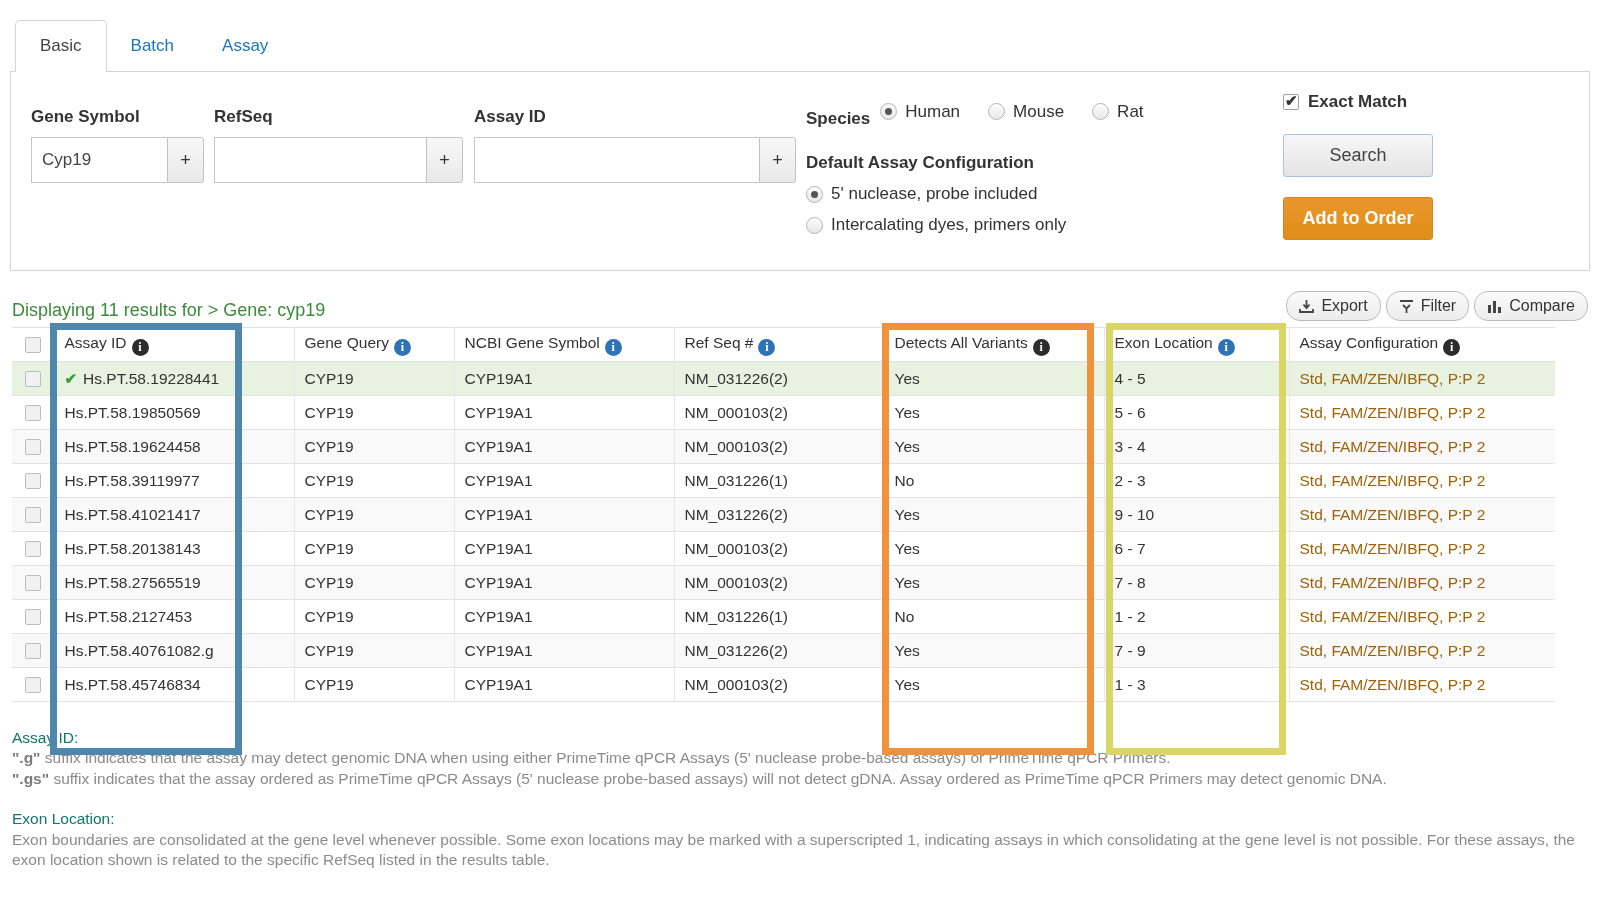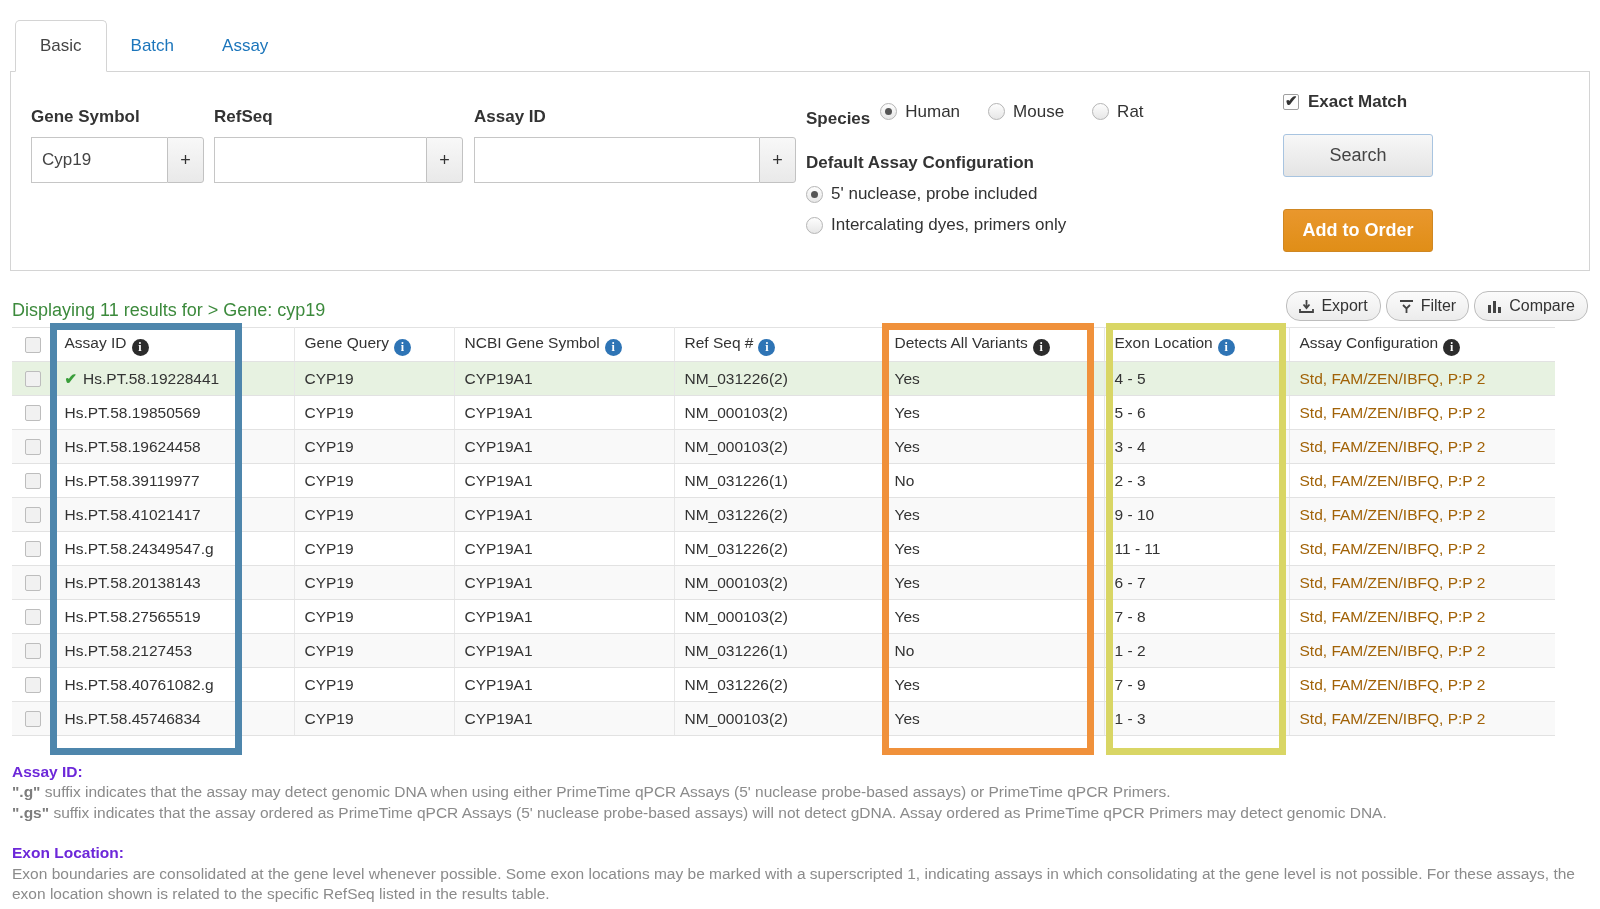--- a/index.html
+++ b/index.html
@@ -28,21 +28,21 @@
   .radio.on::after { content: ""; position: absolute; left: 4px; top: 4px; width: 7px; height: 7px; border-radius: 50%; background: #555; }
   .opt { display: flex; align-items: center; gap: 8px; margin-right: 28px; font-size: 17px; color: #333; }
   .dac { position: absolute; left: 795px; top: 66px; }
   .dac .opt { margin-top: 11px; margin-right: 0; }
 
   .right-col { position: absolute; left: 1272px; top: 20px; width: 150px; }
   .exact-row { display: flex; align-items: center; gap: 9px; font-size: 17px; font-weight: bold; color: #333; }
   .checkbox { width: 16px; height: 16px; border: 1px solid #9f9f9f; border-radius: 2px; background: #fdfdfd; display: inline-block; position: relative; cursor: pointer; flex: 0 0 auto; }
   .checkbox.on::after { content: "\2714"; position: absolute; left: 1px; top: -3px; font-size: 15px; color: #333; }
   .search-btn { margin-top: 22px; width: 150px; height: 43px; font-size: 18px; color: #444; background: linear-gradient(#f7f7f7, #e4e4e4); border: 1px solid #a8c4e0; border-radius: 3px; cursor: pointer; }
-  .order-btn { margin-top: 32px; width: 150px; height: 43px; font-size: 18px; font-weight: bold; color: #fff; border: 1px solid #cf8723; border-radius: 3px; cursor: pointer; background: linear-gradient(#efa93c, #e08e17); }
+  .order-btn { margin-top: 20px; width: 150px; height: 43px; font-size: 18px; font-weight: bold; color: #fff; border: 1px solid #cf8723; border-radius: 3px; cursor: pointer; background: linear-gradient(#efa93c, #e08e17); }
 
   
   .results-bar { display: flex; align-items: flex-end; justify-content: space-between; margin: 16px 12px 6px 12px; height: 34px; }
   .results-summary { color: #3c8a3c; font-size: 18px; }
   .toolbar { display: flex; gap: 5px; }
   .tool-btn { display: flex; align-items: center; gap: 7px; font-size: 16px; color: #333; background: linear-gradient(#fbfbfb, #ececec); border: 1px solid #bdbdbd; border-radius: 14px; padding: 5px 12px; cursor: pointer; }
   .tool-btn svg { display: block; }
 
   
   .table-wrap { position: relative; margin: 0 12px; }
@@ -64,21 +64,21 @@
   .config-link { color: #a16207; cursor: pointer; }
 
   
   .hl-box { position: absolute; top: -4px; height: 432px; border: 7px solid; pointer-events: none; z-index: 3; }
   #box-assay { left: 38px; width: 192px; }
   #box-detects { left: 870px; width: 212px; }
   #box-exon { left: 1094px; width: 180px; }
 
   
   .footnotes { margin: 26px 12px 0 12px; font-size: 15.5px; color: #8b8b8b; line-height: 1.32; }
-  .footnotes .fhead { font-weight: bold; color: #6d28d9; }
+  .footnotes .fhead { font-weight: normal; color: #0f766e; }
   .footnotes .fbold { font-weight: bold; color: #7d7d7d; }
   .footnotes p { margin: 0; }
   .fn-gap { height: 20px; }
   .exon-para { max-width: 1578px; }
 </style>
 </head>
 <body>
 
 <div class="tabbar">
   <div class="tab active">Basic</div>
@@ -257,30 +257,20 @@
           <td><span>Hs.PT.58.41021417</span></td>
           <td>CYP19</td>
           <td>CYP19A1</td>
           <td>NM_031226(2)</td>
           <td>Yes</td>
           <td>9 - 10</td>
           <td><span class="config-link">Std,  FAM/ZEN/IBFQ, P:P 2</span></td>
         </tr>
         <tr>
           <td class="cb-cell"><span class="checkbox"></span></td>
-          <td><span>Hs.PT.58.24349547.g</span></td>
-          <td>CYP19</td>
-          <td>CYP19A1</td>
-          <td>NM_031226(2)</td>
-          <td>Yes</td>
-          <td>11 - 11</td>
-          <td><span class="config-link">Std,  FAM/ZEN/IBFQ, P:P 2</span></td>
-        </tr>
-        <tr>
-          <td class="cb-cell"><span class="checkbox"></span></td>
           <td><span>Hs.PT.58.20138143</span></td>
           <td>CYP19</td>
           <td>CYP19A1</td>
           <td>NM_000103(2)</td>
           <td>Yes</td>
           <td>6 - 7</td>
           <td><span class="config-link">Std,  FAM/ZEN/IBFQ, P:P 2</span></td>
         </tr>
         <tr>
           <td class="cb-cell"><span class="checkbox"></span></td>

